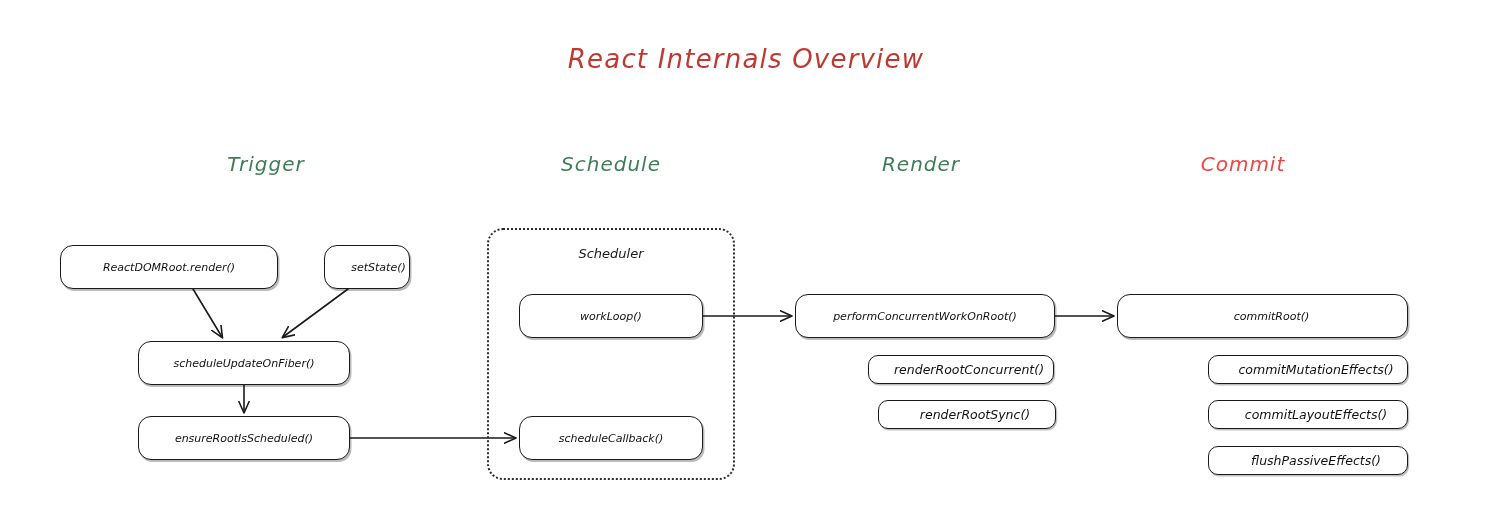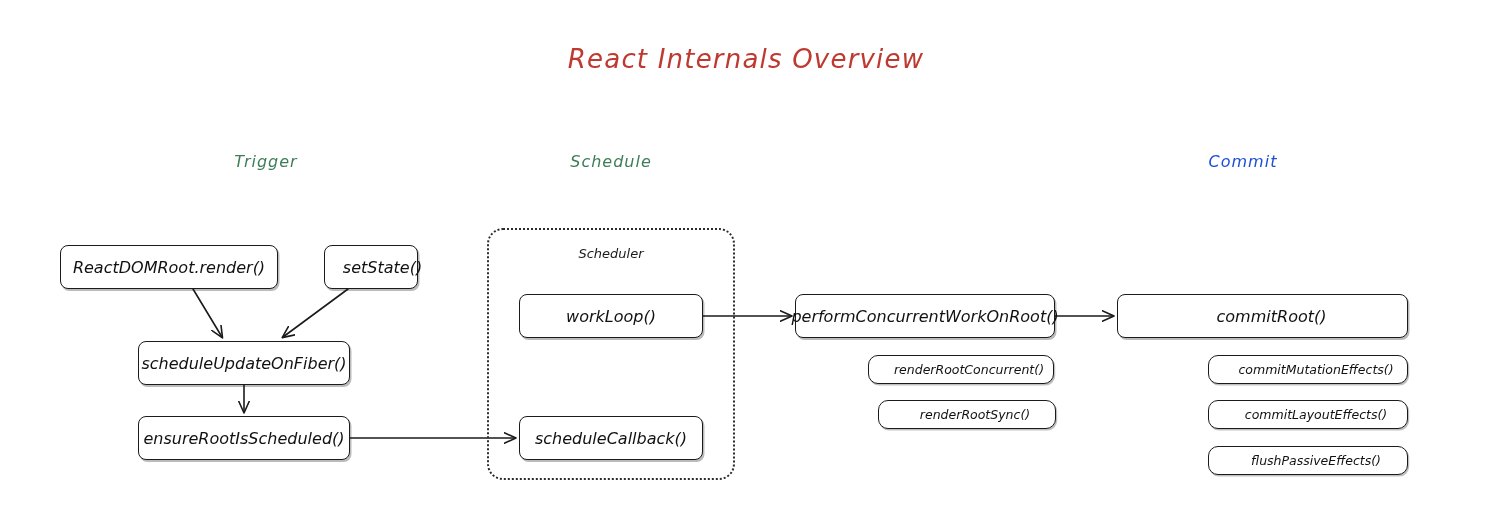--- a/index.html
+++ b/index.html
@@ -33,39 +33,39 @@
     text-align: center;
     font-size: 26px;
     letter-spacing: 1.2px;
     color: #be3a31;
     font-family: "DejaVu Sans", sans-serif;
     font-style: italic;
     font-weight: 400;
   }
   .col-head {
     position: absolute;
-    font-size: 16px;
+    font-size: 20px;
     letter-spacing: 1px;
     color: #3f7d58;
     font-family: "DejaVu Sans", sans-serif;
     font-style: italic;
     text-align: center;
     white-space: nowrap;
   }
   .node {
     position: absolute;
     box-sizing: border-box;
     border: 1.6px solid #1b1b1b;
-    border-radius: 8px;
+    border-radius: 13px;
     background: #ffffff;
     color: #111111;
     display: flex;
     align-items: center;
     justify-content: center;
-    font-size: 16px;
+    font-size: 11px;
     font-style: italic;
     font-family: "DejaVu Sans", sans-serif;
     white-space: nowrap;
     box-shadow: 1.5px 2px 0 rgba(30,30,30,0.30);
   }
   .node.small {
     border-radius: 10px;
     font-size: 12.5px;
     box-shadow: 1.2px 1.6px 0 rgba(30,30,30,0.28);
     padding-left: 16px;
@@ -107,21 +107,21 @@
         <path d="M 350 438 L 515 438" marker-end="url(#ah)"></path>
         <path d="M 703 316 L 791 316" marker-end="url(#ah)"></path>
         <path d="M 1055 316 L 1113 316" marker-end="url(#ah)"></path>
       </g>
   </svg>
 
   <div id="nodes-layer">
       <div class="node" style="left: 60px; top: 245px; width: 218px; height: 44px;">
         <span>ReactDOMRoot.render()</span>
       </div>
-      <div class="node" style="left: 324px; top: 245px; width: 94px; height: 44px; padding-left: 23px;">
+      <div class="node" style="left: 324px; top: 245px; width: 86px; height: 44px; padding-left: 23px;">
         <span>setState()</span>
       </div>
       <div class="node" style="left: 138px; top: 341px; width: 212px; height: 44px;">
         <span>scheduleUpdateOnFiber()</span>
       </div>
       <div class="node" style="left: 138px; top: 416px; width: 212px; height: 44px;">
         <span>ensureRootIsScheduled()</span>
       </div>
       <div class="node" style="left: 519px; top: 294px; width: 184px; height: 44px;">
         <span>workLoop()</span>
@@ -147,16 +147,17 @@
       <div class="node small" style="left: 1208px; top: 400px; width: 200px; height: 29px;">
         <span>commitLayoutEffects()</span>
       </div>
       <div class="node small" style="left: 1208px; top: 446px; width: 200px; height: 29px;">
         <span>flushPassiveEffects()</span>
       </div>
     </div>
 
 <div class="col-head" style="left: 176px; top: 152px; width: 180px; color: rgb(63, 125, 88);">Trigger</div>
     <div class="col-head" style="left: 521px; top: 152px; width: 180px; color: rgb(63, 125, 88);">Schedule</div>
-    <div class="col-head" style="left: 1153px; top: 152px; width: 180px; color: #1d4ed8;">Commit</div>
+    <div class="col-head" style="left: 831px; top: 152px; width: 180px; color: rgb(63, 125, 88);">Render</div>
+    <div class="col-head" style="left: 1153px; top: 152px; width: 180px; color: #ef4444;">Commit</div>
     <div class="group" style="left: 487px; top: 228px; width: 248px; height: 252px;"></div>
     <div class="group-label" style="left: 487px; top: 246px; width: 248px;">Scheduler</div>
   </div>
 
 </body></html>

